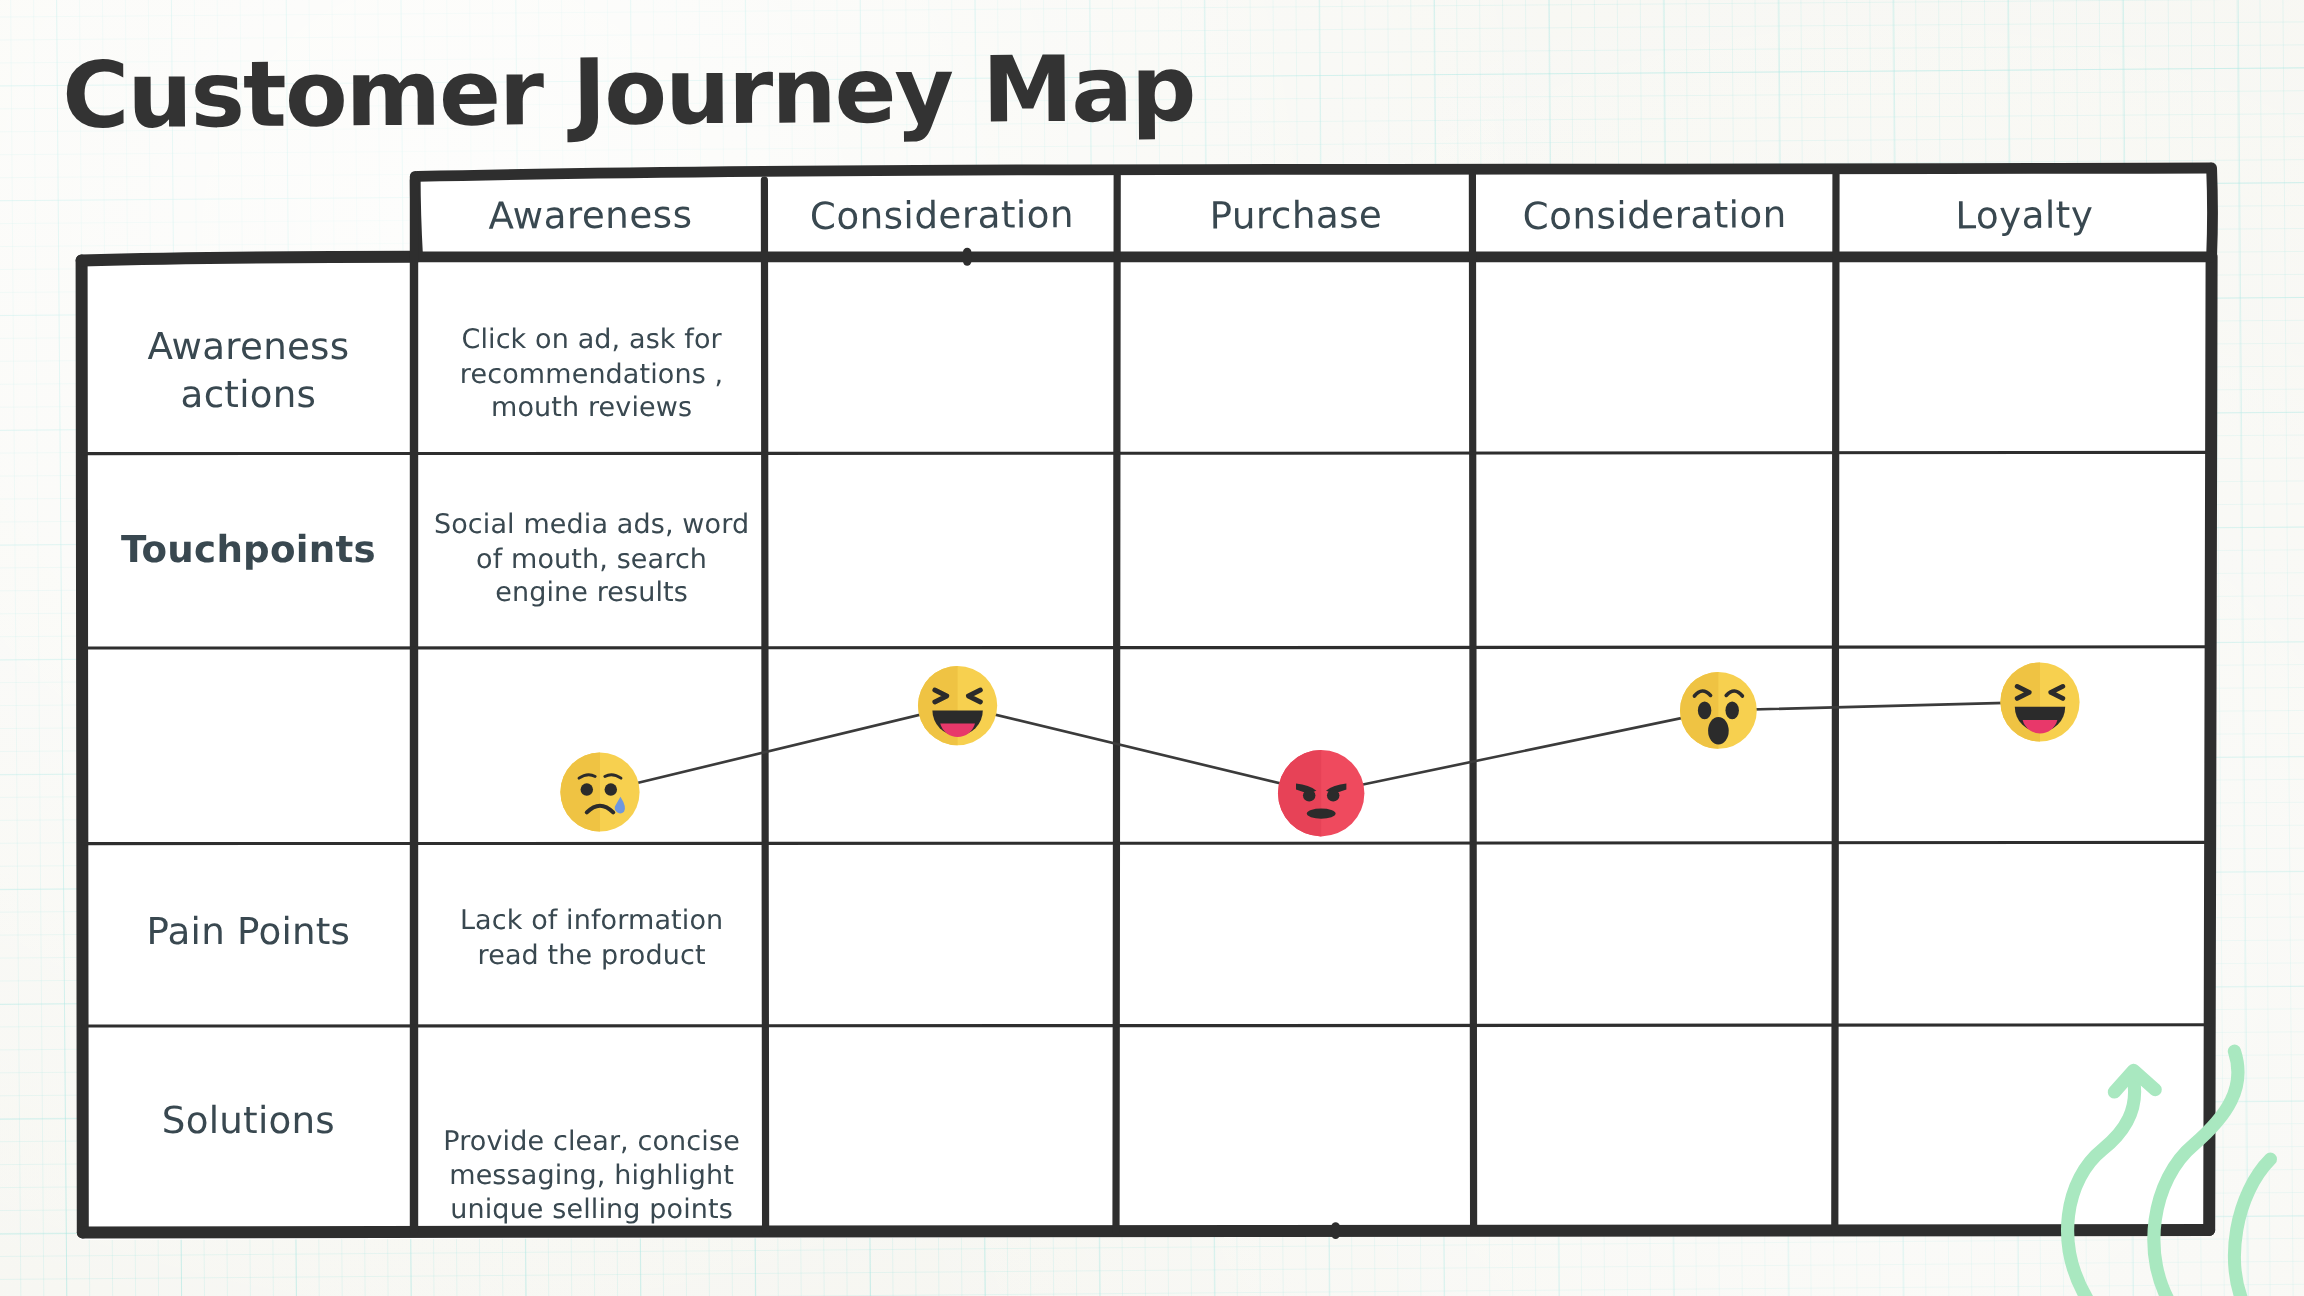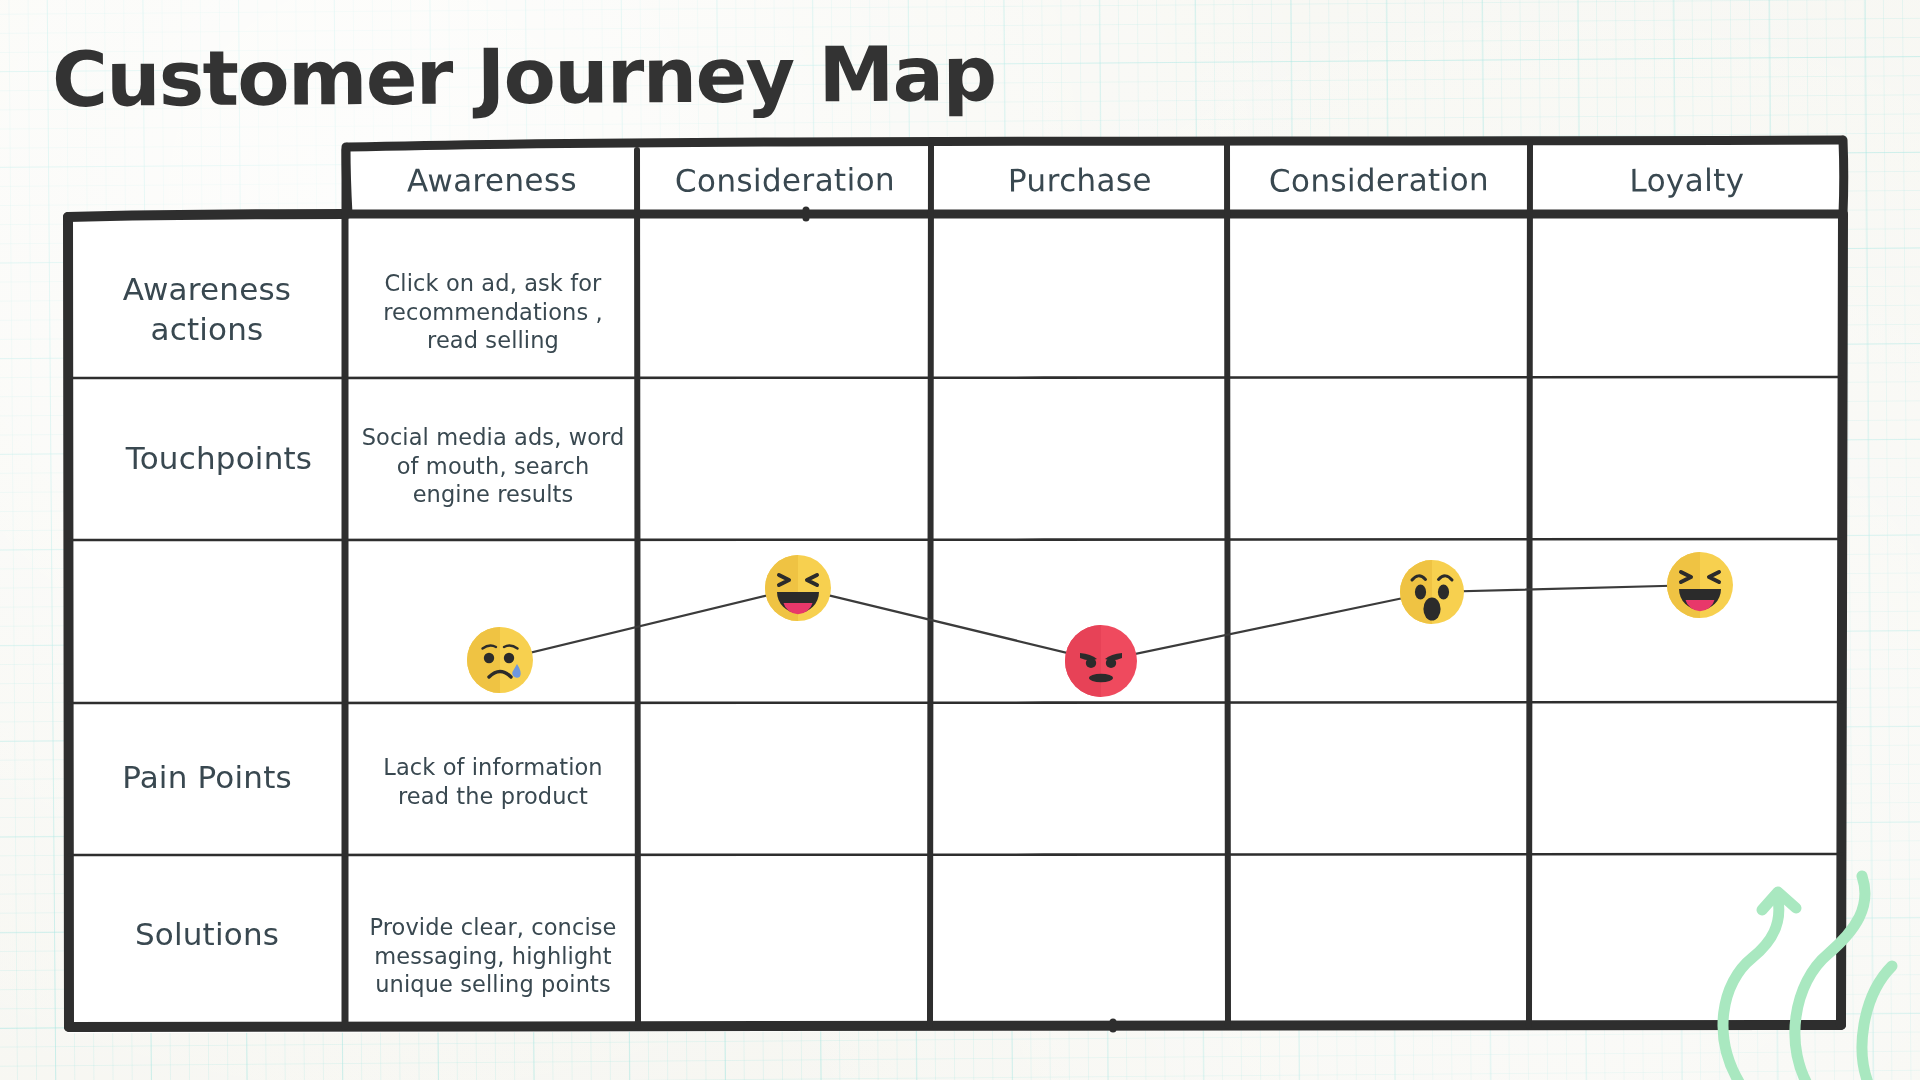--- a/index.html
+++ b/index.html
@@ -199,29 +199,29 @@
 
   <div id="cells">
 
     <div class="hw col-head" style="left:350px; top:152px; width:284px;">Awareness</div>
     <div class="hw col-head" style="left:642px; top:152px; width:286px;">Consideration</div>
     <div class="hw col-head" style="left:936px; top:152px; width:288px;">Purchase</div>
     <div class="hw col-head" style="left:1232px; top:152px; width:294px;">Consideration</div>
     <div class="hw col-head" style="left:1534px; top:152px; width:306px;">Loyalty</div>
 
     <div class="hw row-head" style="left:72px; top:262px; width:270px; height:96px;">Awareness actions</div>
-    <div class="hw row-head" style="left:84px; top:426px; width:270px; height:66px;">Touchpoints</div>
+    <div class="hw row-head" style="left:72px; top:426px; width:270px; height:66px;font-weight:bold;">Touchpoints</div>
     <div class="hw row-head" style="left:72px; top:730px; width:270px; height:96px;">Pain Points</div>
     <div class="hw row-head" style="left:72px; top:902px; width:270px; height:66px;">Solutions</div>
 
-    <div class="hw cell-text" style="left:352px; top:252px; width:282px; height:120px;">Click on ad, ask for recommendations , read selling</div>
+    <div class="hw cell-text" style="left:352px; top:252px; width:282px; height:120px;">Click on ad, ask for recommendations , mouth reviews</div>
     <div class="hw cell-text" style="left:352px; top:404px; width:282px; height:124px;">Social media ads, word of mouth, search engine results</div>
     <div class="hw cell-text" style="left:352px; top:556px; width:282px; height:134px;"></div>
     <div class="hw cell-text" style="left:352px; top:722px; width:282px; height:120px;">Lack of information read the product</div>
-    <div class="hw cell-text" style="left:352px; top:886px; width:282px; height:140px;">Provide clear, concise messaging, highlight unique selling points</div>
+    <div class="hw cell-text" style="left:352px; top:910px; width:282px; height:140px;">Provide clear, concise messaging, highlight unique selling points</div>
 
     <div class="hw cell-text" style="left:644px; top:252px; width:282px; height:120px;"></div>
     <div class="hw cell-text" style="left:644px; top:404px; width:282px; height:124px;"></div>
     <div class="hw cell-text" style="left:644px; top:556px; width:282px; height:134px;"></div>
     <div class="hw cell-text" style="left:644px; top:722px; width:282px; height:120px;"></div>
     <div class="hw cell-text" style="left:644px; top:866px; width:282px; height:140px;"></div>
 
     <div class="hw cell-text" style="left:938px; top:252px; width:284px; height:120px;"></div>
     <div class="hw cell-text" style="left:938px; top:404px; width:284px; height:124px;"></div>
     <div class="hw cell-text" style="left:938px; top:556px; width:284px; height:134px;"></div>

